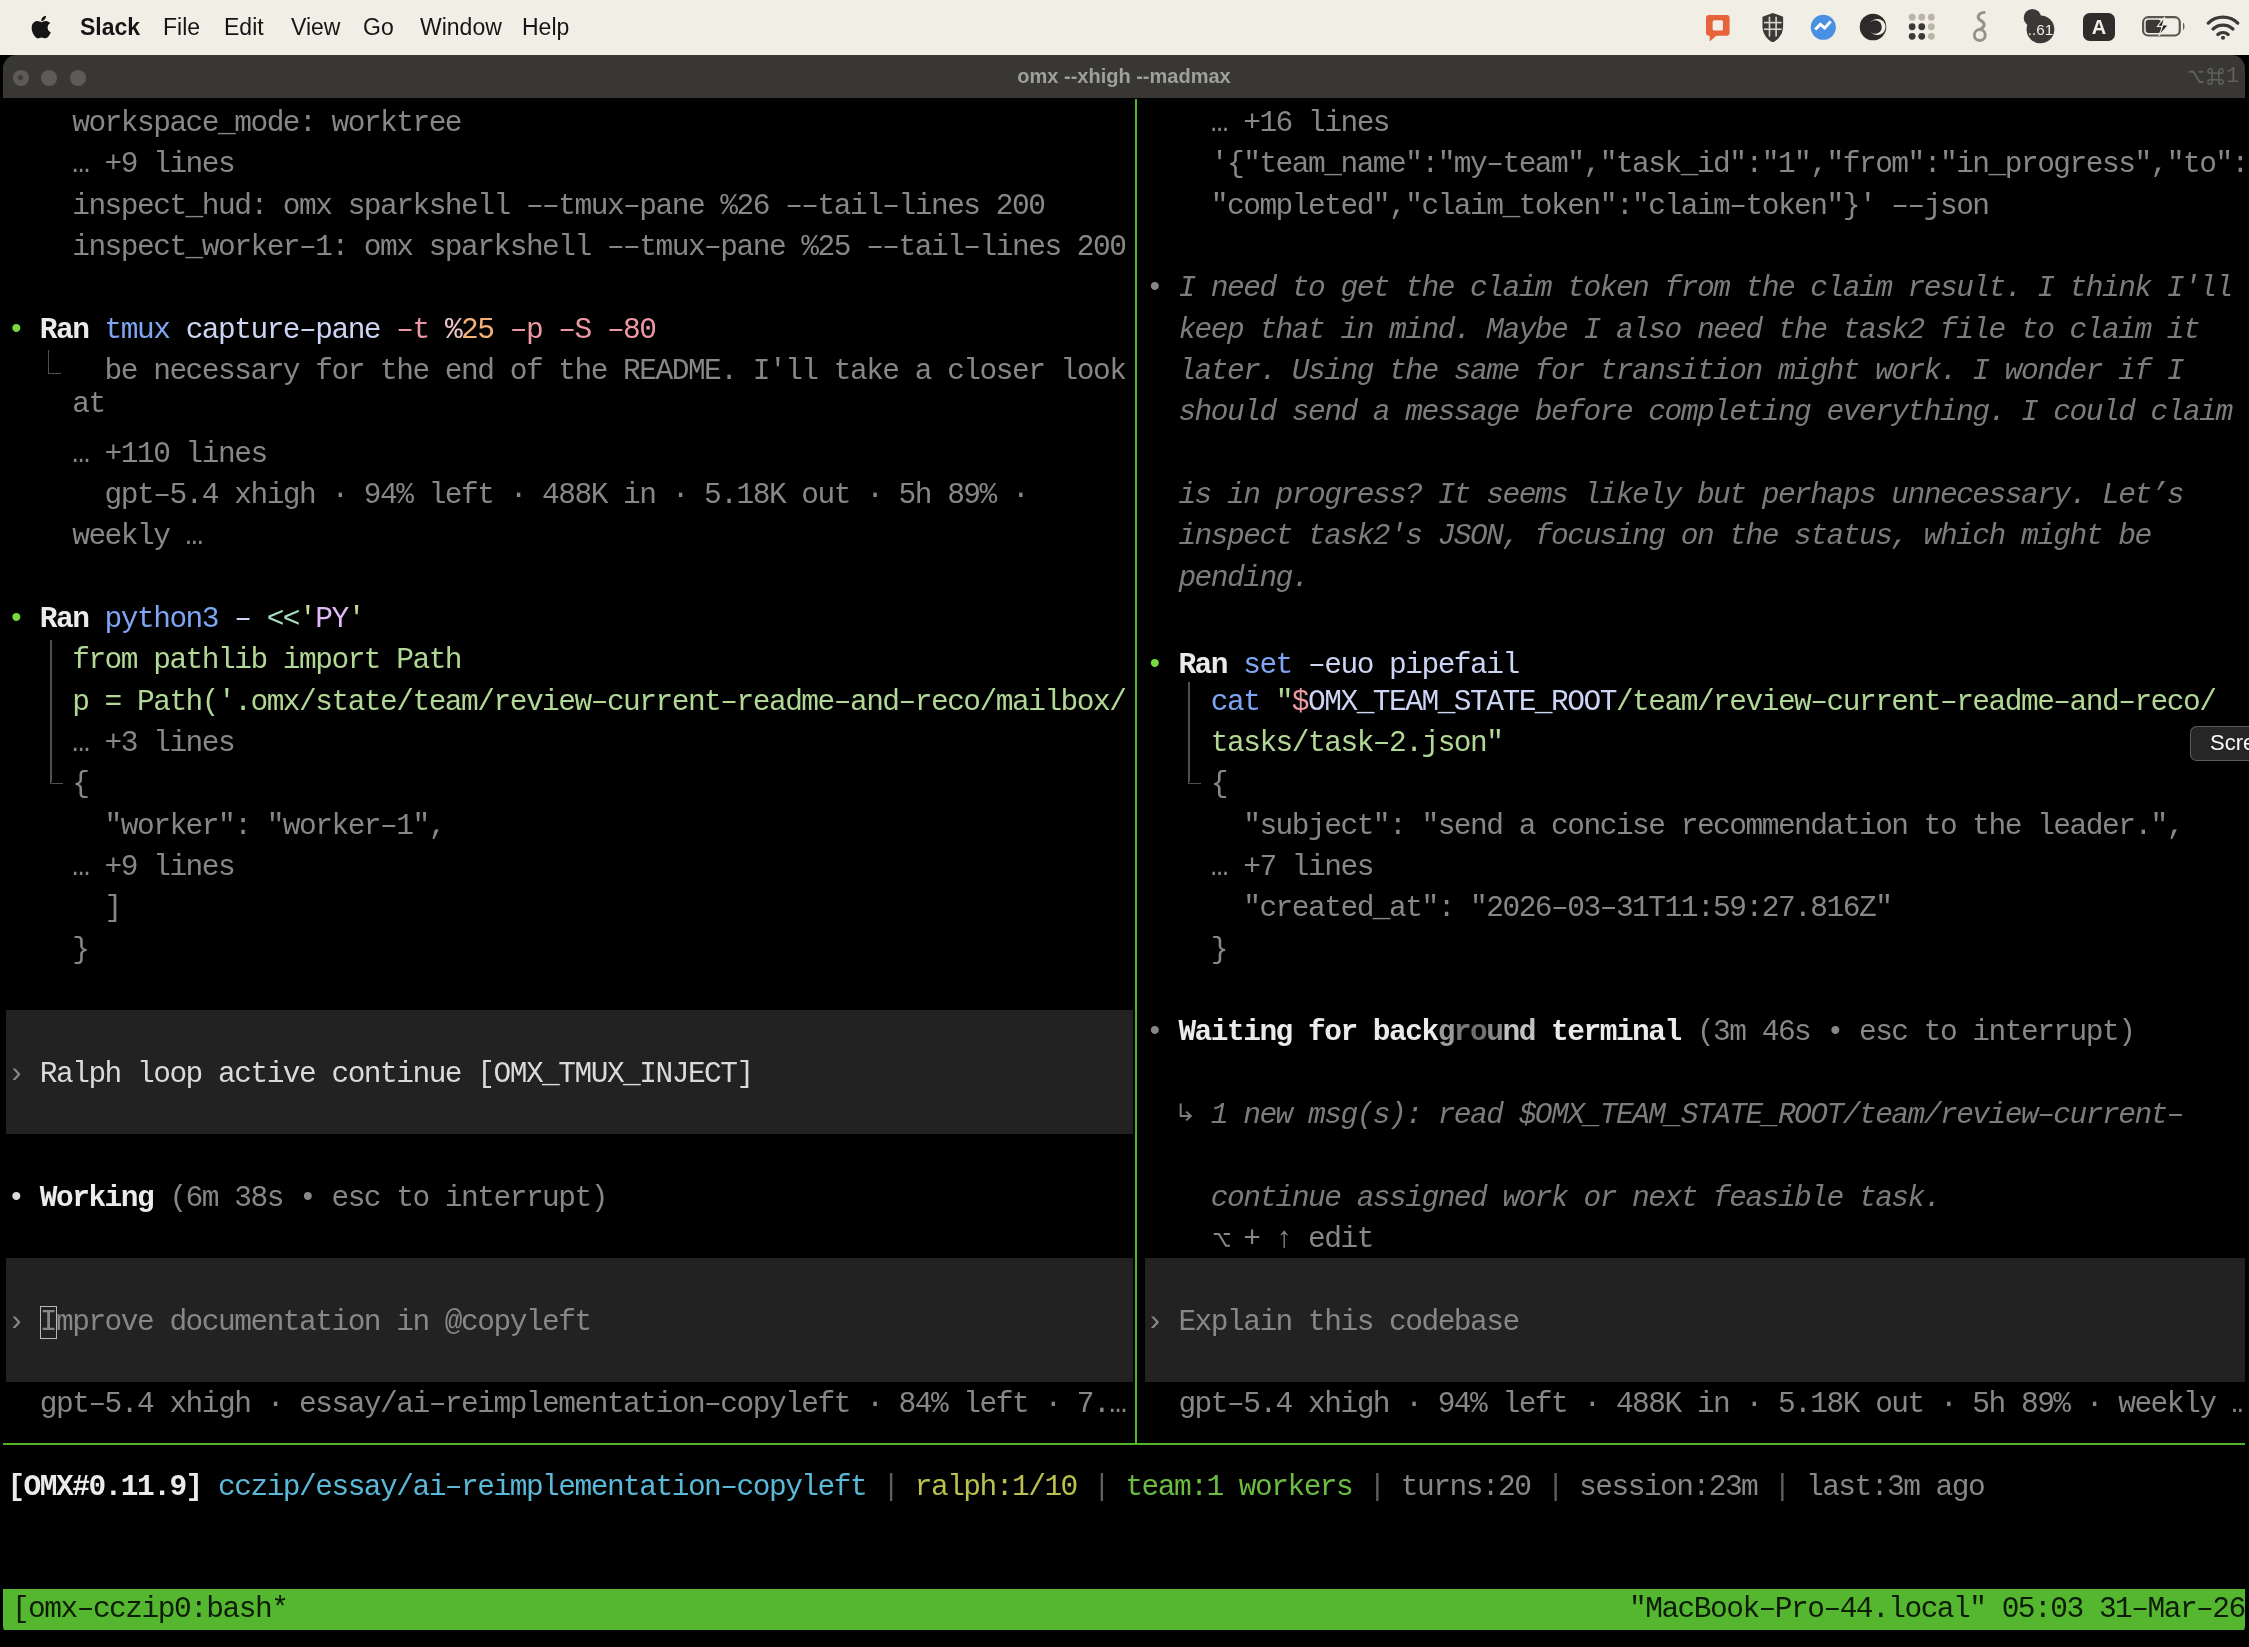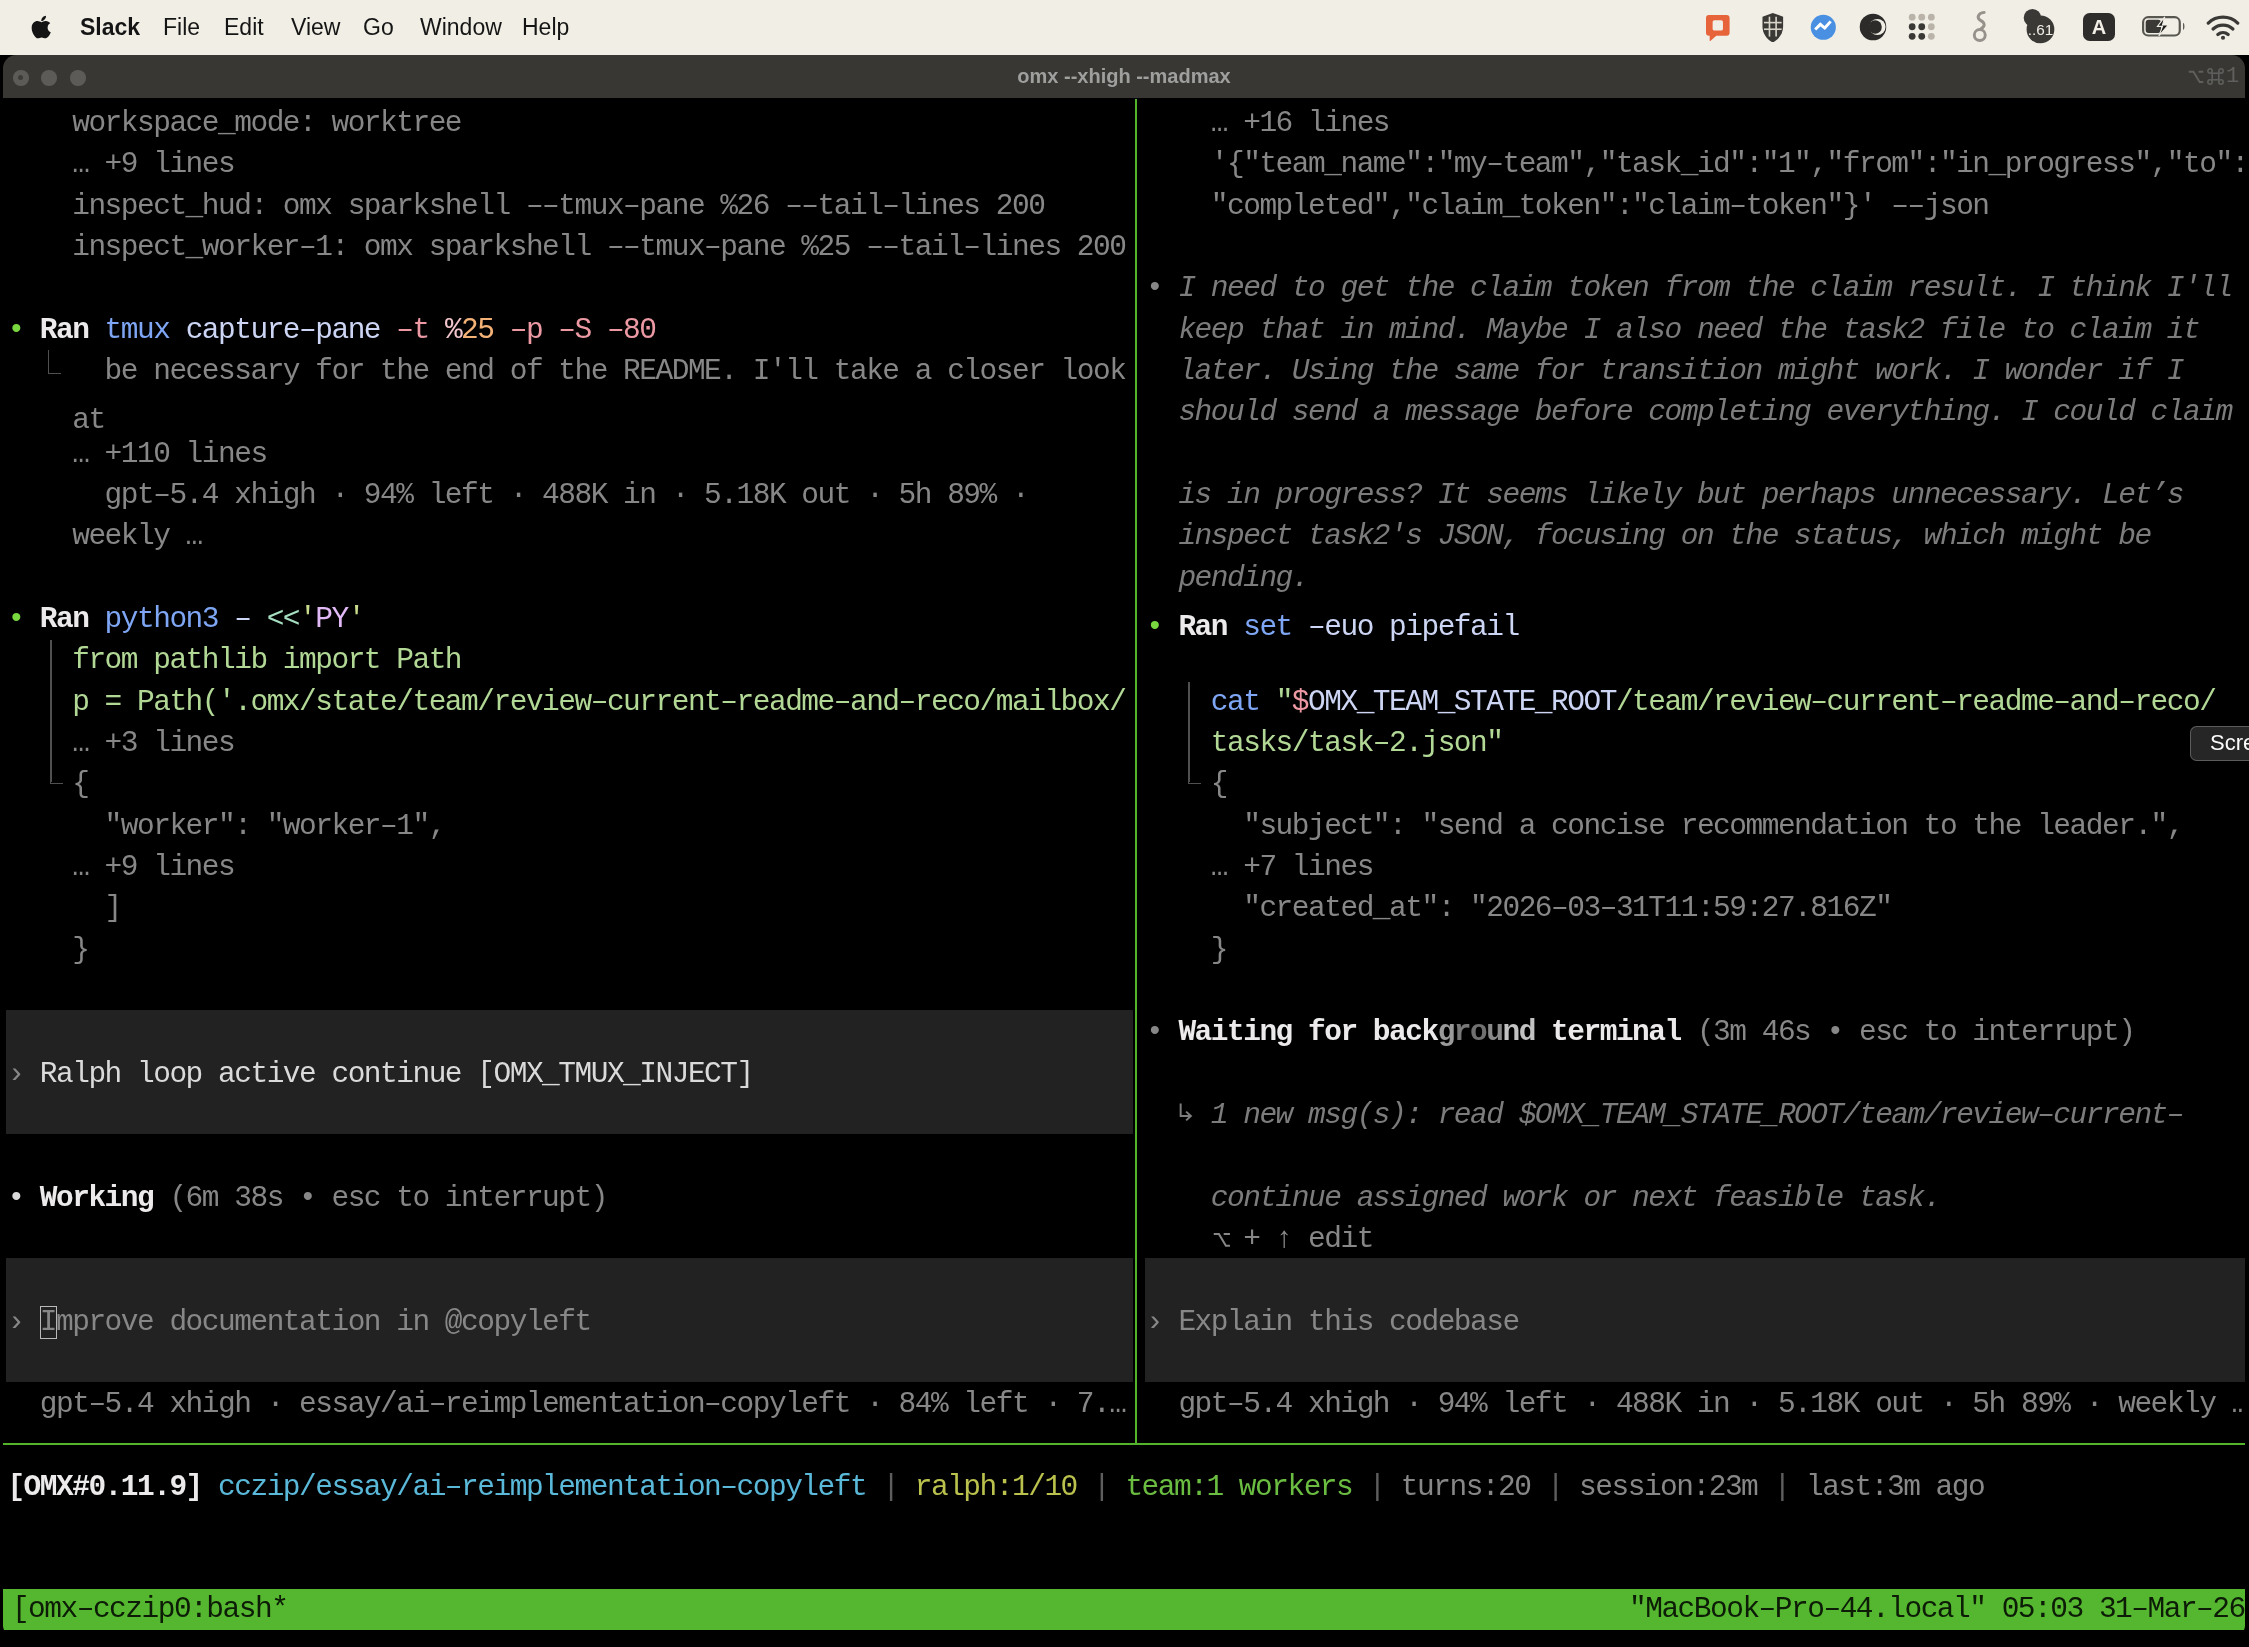--- a/index.html
+++ b/index.html
@@ -131,21 +131,21 @@
 <div class="blk" style="left:3px;top:1203px;width:1127px;height:124px"></div>
 <div class="blk" style="left:1142px;top:1203px;width:1100px;height:124px"></div>
 <div class="vsep"></div>
     <div class="hsep"></div>
 <div class="r" style="left:4.4px;top:48px">    workspace_mode: worktree</div>
 <div class="r" style="left:4.4px;top:89px">    … +9 lines</div>
 <div class="r" style="left:4.4px;top:131px">    inspect_hud: omx sparkshell ––tmux–pane %26 ––tail–lines 200</div>
 <div class="r" style="left:4.4px;top:172px">    inspect_worker–1: omx sparkshell ––tmux–pane %25 ––tail–lines 200</div>
 <div class="r" style="left:4.4px;top:255px"><span class="gb">•</span> <span class="w">Ran</span> <span class="bl">tmux</span> <span class="lv">capture–pane</span> <span class="pk">–t</span> <span class="pc">%</span><span class="or">25</span> <span class="pk">–p</span> <span class="pk">–S</span> <span class="pk">–80</span></div>
 <div class="r" style="left:4.4px;top:296px">      be necessary for the end of the README. I'll take a closer look</div>
-<div class="r" style="left:4.4px;top:345px">    at</div>
+<div class="r" style="left:4.4px;top:329px">    at</div>
 <div class="r" style="left:4.4px;top:379px">    … +110 lines</div>
 <div class="r" style="left:4.4px;top:420px">      gpt–5.4 xhigh · 94% left · 488K in · 5.18K out · 5h 89% ·</div>
 <div class="r" style="left:4.4px;top:461px">    weekly …</div>
 <div class="r" style="left:4.4px;top:544px"><span class="gb">•</span> <span class="w">Ran</span> <span class="bl">python3</span> <span class="lv">–</span> <span class="mg">&lt;&lt;</span><span class="yg">'</span><span class="vi">PY</span><span class="yg">'</span></div>
 <div class="r" style="left:4.4px;top:585px"><span class="gn">    from pathlib import Path</span></div>
 <div class="r" style="left:4.4px;top:627px"><span class="gn">    p = Path('.omx/state/team/review–current–readme–and–reco/mailbox/</span></div>
 <div class="r" style="left:4.4px;top:668px">    … +3 lines</div>
 <div class="r" style="left:4.4px;top:709px">    {</div>
 <div class="r" style="left:4.4px;top:751px">      "worker": "worker–1",</div>
 <div class="r" style="left:4.4px;top:792px">    … +9 lines</div>
@@ -162,21 +162,21 @@
 <div class="r" style="left:1143px;top:48px">    … +16 lines</div>
 <div class="r" style="left:1143px;top:89px">    '{"team_name":"my–team","task_id":"1","from":"in_progress","to":</div>
 <div class="r" style="left:1143px;top:131px">    "completed","claim_token":"claim–token"}' ––json</div>
 <div class="r" style="left:1143px;top:213px">• <span class="it">I need to get the claim token from the claim result. I think I'll</span></div>
 <div class="r" style="left:1143px;top:255px">  <span class="it">keep that in mind. Maybe I also need the task2 file to claim it</span></div>
 <div class="r" style="left:1143px;top:296px">  <span class="it">later. Using the same for transition might work. I wonder if I</span></div>
 <div class="r" style="left:1143px;top:337px">  <span class="it">should send a message before completing everything. I could claim</span></div>
 <div class="r" style="left:1143px;top:420px">  <span class="it">is in progress? It seems likely but perhaps unnecessary. Let’s</span></div>
 <div class="r" style="left:1143px;top:461px">  <span class="it">inspect task2's JSON, focusing on the status, which might be</span></div>
 <div class="r" style="left:1143px;top:503px">  <span class="it">pending.</span></div>
-<div class="r" style="left:1143px;top:552px"><span class="gb">•</span> <span class="w">Ran</span> <span class="bl">set</span> <span class="lv">–euo pipefail</span></div>
+<div class="r" style="left:1143px;top:590px"><span class="gb">•</span> <span class="w">Ran</span> <span class="bl">set</span> <span class="lv">–euo pipefail</span></div>
 <div class="r" style="left:1143px;top:627px">    <span class="bl">cat</span> <span class="gn">"</span><span class="pk">$</span><span class="lv">OMX_TEAM_STATE_ROOT</span><span class="gn">/team/review–current–readme–and–reco/</span></div>
 <div class="r" style="left:1143px;top:668px">    <span class="gn">tasks/task–2.json"</span></div>
 <div class="r" style="left:1143px;top:709px">    {</div>
 <div class="r" style="left:1143px;top:751px">      "subject": "send a concise recommendation to the leader.",</div>
 <div class="r" style="left:1143px;top:792px">    … +7 lines</div>
 <div class="r" style="left:1143px;top:833px">      "created_at": "2026–03–31T11:59:27.816Z"</div>
 <div class="r" style="left:1143px;top:875px">    }</div>
 <div class="r" style="left:1143px;top:957px">• <span class="w">Waiting for back</span><span style="color:#9a9a9a;font-weight:bold">g</span><span style="color:#787878;font-weight:bold">r</span><span style="color:#707070;font-weight:bold">o</span><span style="color:#8a8a8a;font-weight:bold">u</span><span style="color:#c2c2c2;font-weight:bold">nd</span><span class="w"> terminal</span> (3m 46s • esc to interrupt)</div>
 <div class="r" style="left:1143px;top:1040px">    <span class="it">1 new msg(s): read $OMX_TEAM_STATE_ROOT/team/review–current–</span></div>
 <div class="r" style="left:1143px;top:1123px">    <span class="it">continue assigned work or next feasible task.</span></div>

